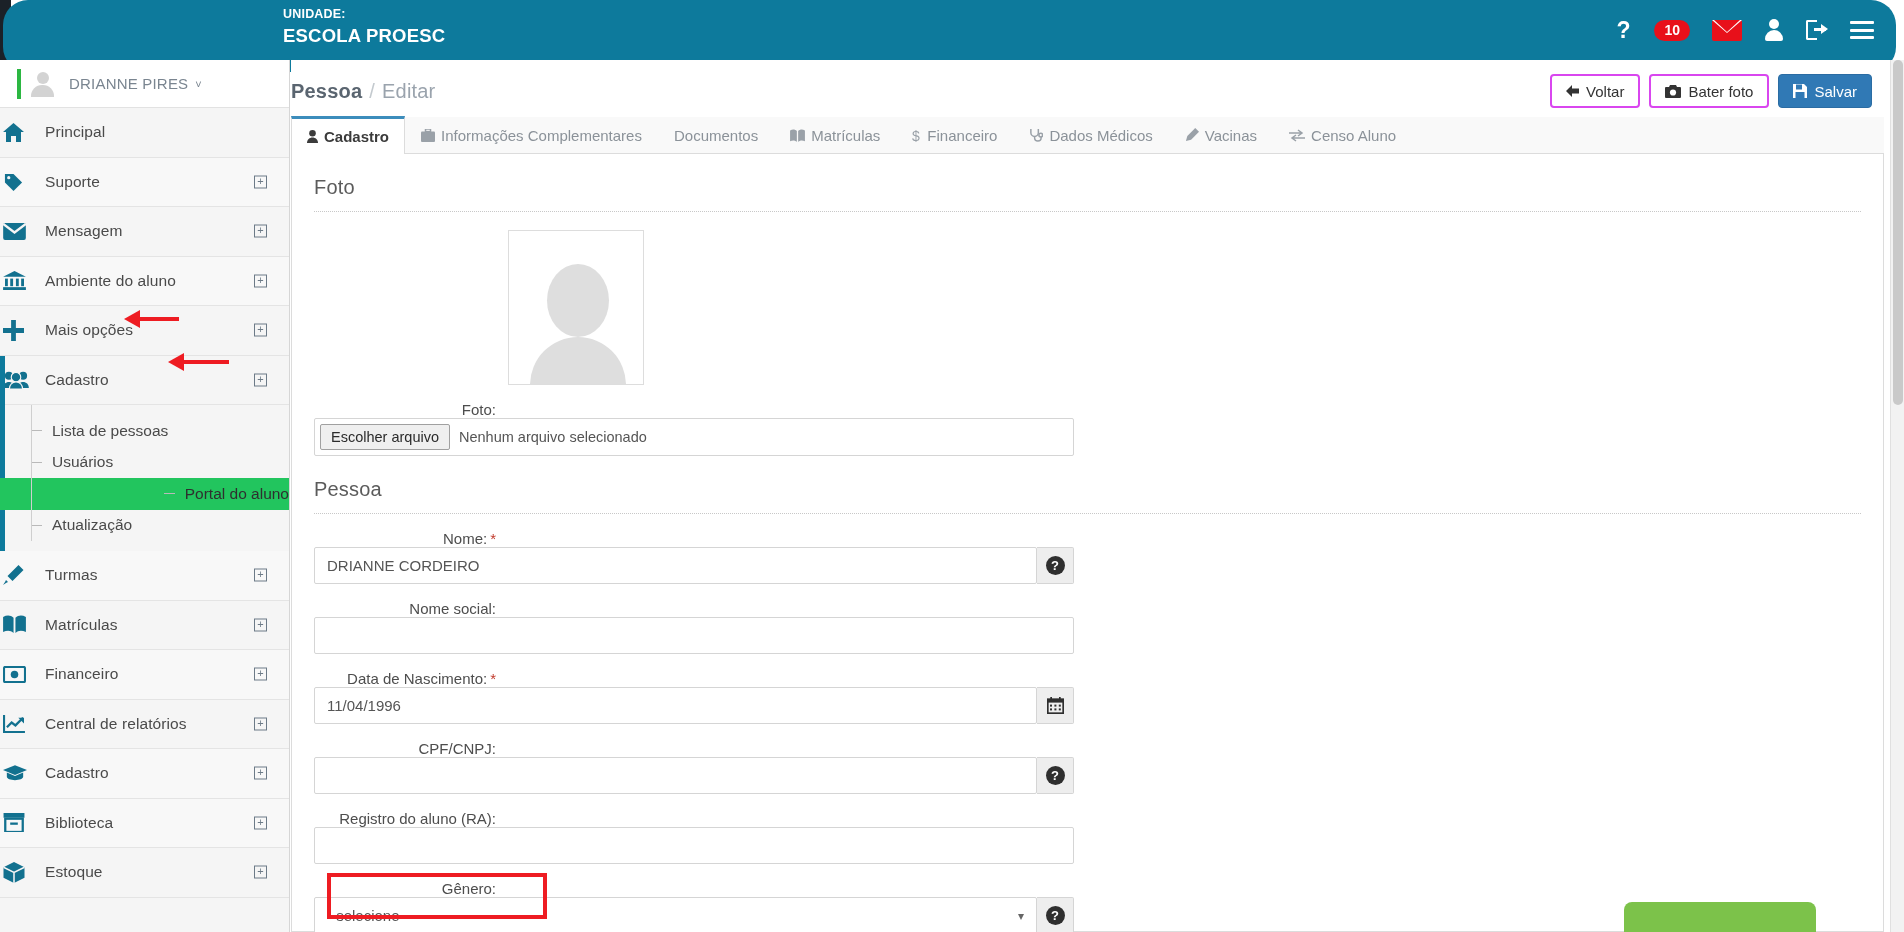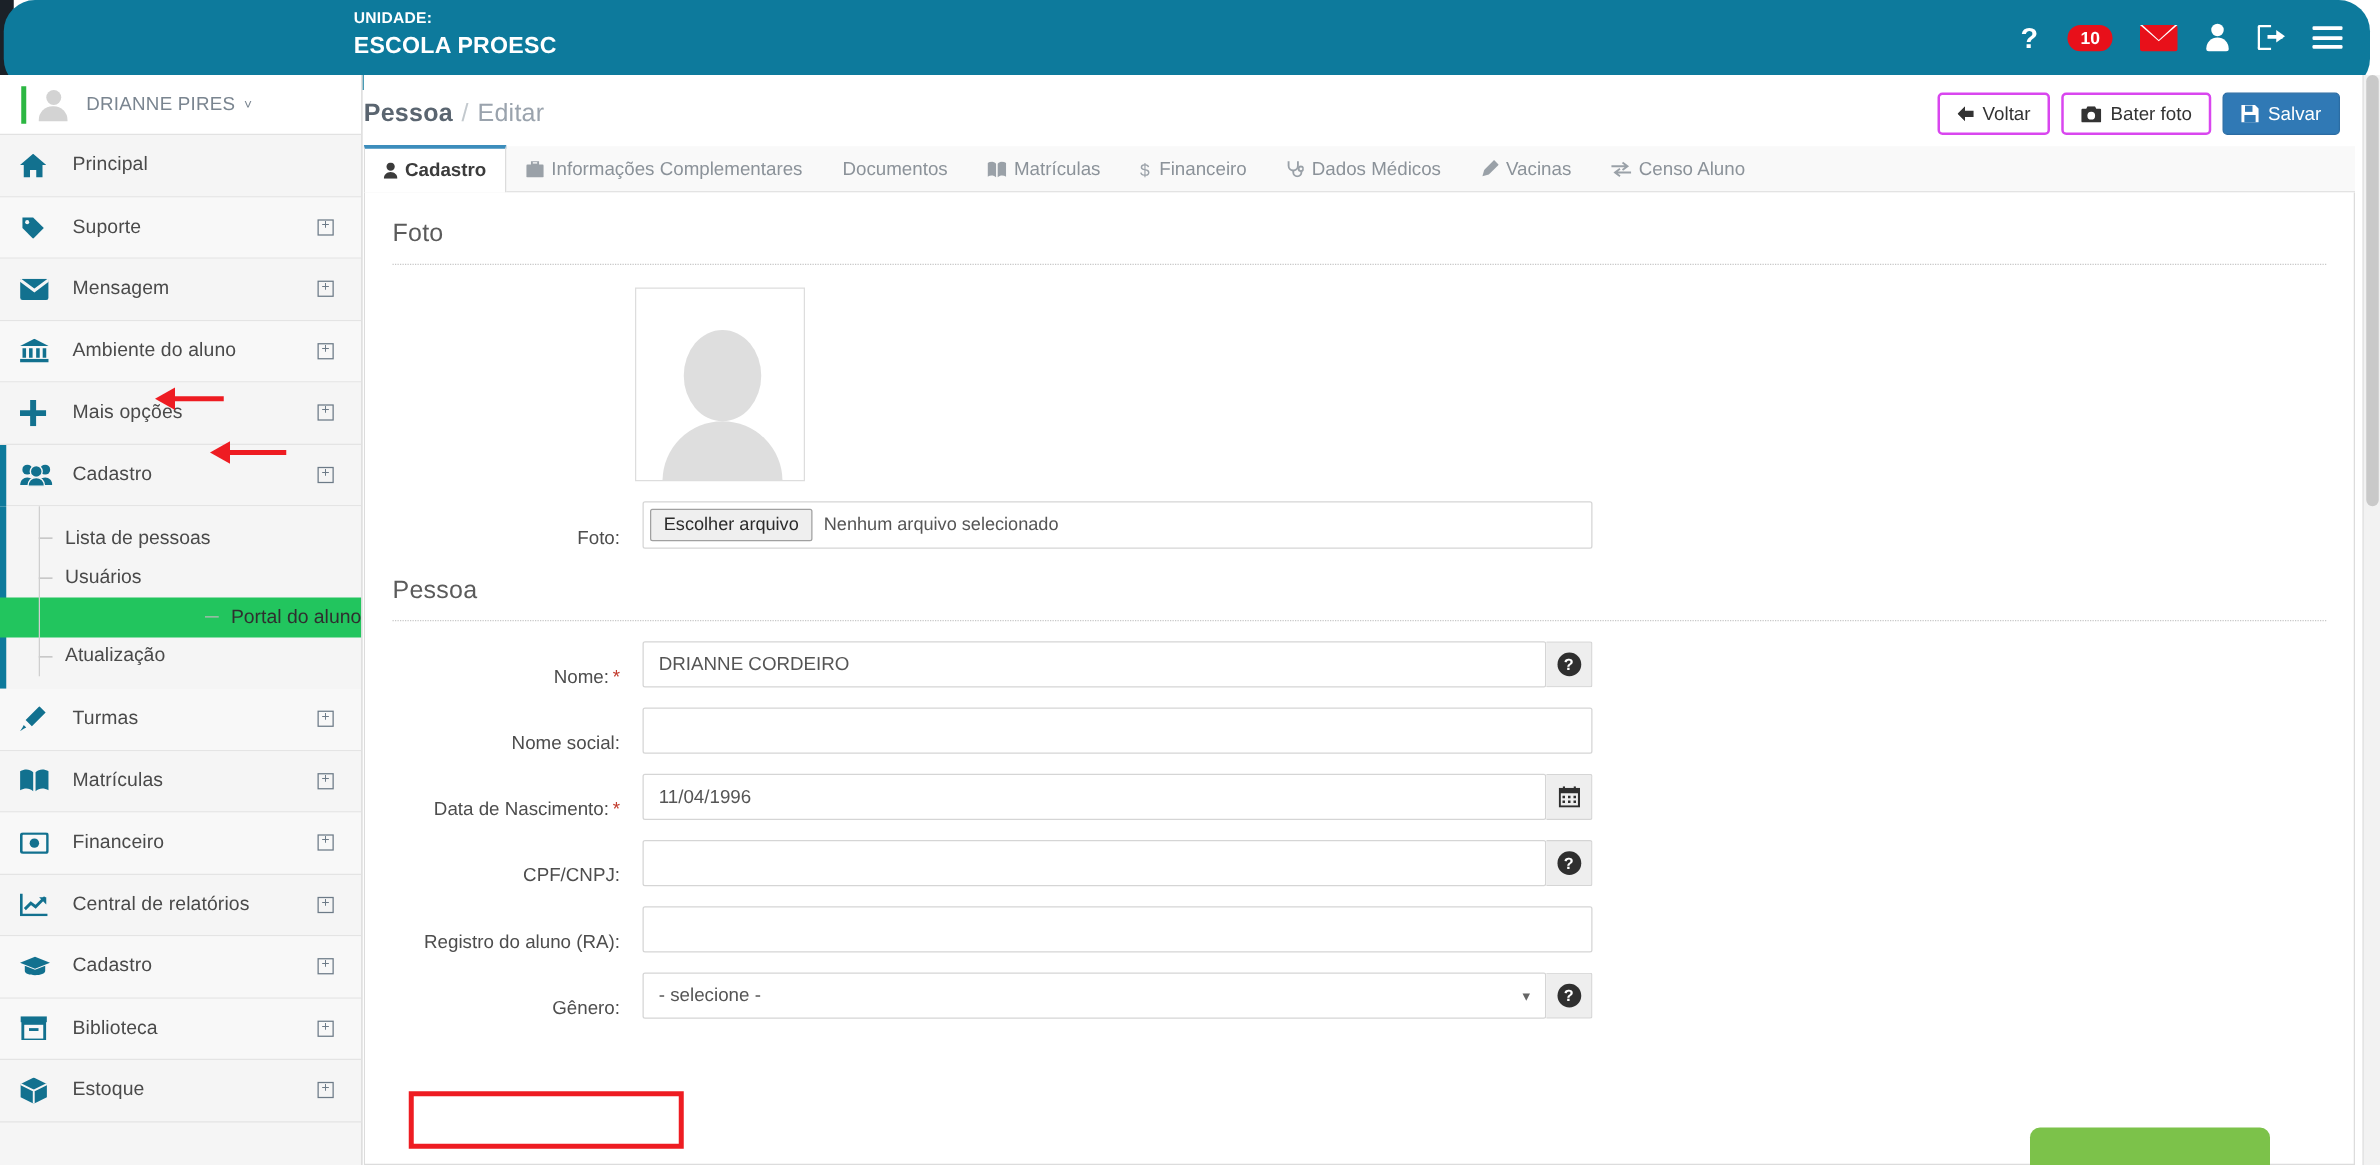--- a/index.html
+++ b/index.html
@@ -94,21 +94,21 @@
   }
   .side-user .av { width: 27px; height: 27px; position: relative; margin-left: 11px; }
   .side-user .av .h { position: absolute; left: 7.5px; top: 2px; width: 12px; height: 12px; background: #d3d3d3; border-radius: 50%; }
   .side-user .av .b { position: absolute; left: 2px; top: 15px; width: 23px; height: 12px; background: #d3d3d3; border-radius: 11px 11px 0 0; }
   .side-user .nm { margin-left: 13px; font-size: 15px; color: #7a8590; letter-spacing: .2px; }
   .side-user .cv { margin-left: 7px; font-size: 11px; color: #7a8590; }
 
   .nav-item {
     height: 49.5px; display: flex; align-items: center;
     border-bottom: 1px solid #e4e4e4;
-    position: relative; padding-left: 16px; cursor: pointer;
+    position: relative; padding-left: 3px; cursor: pointer;
     background: #f5f5f5;
   }
   .nav-item.alt { background: #f8f8f8; }
   .nav-item.active-parent { background: #f5f5f5; }
   .nav-item.active-parent::before {
     content: ""; position: absolute; left: 0; top: 0; bottom: -1px; width: 5px; background: #0d7a9c;
   }
   .nav-ico {
     width: 30px; display: flex; align-items: center; justify-content: flex-start;
     color: #12718f;
@@ -208,21 +208,21 @@
   }
   .photo-box .ph-head {
     position: absolute; left: 38px; top: 33px; width: 62px; height: 73px;
     background: #dedede; border-radius: 50%;
   }
   .photo-box .ph-body {
     position: absolute; left: 21px; top: 106px; width: 96px; height: 64px;
     background: #dedede; border-radius: 48px 48px 0 0;
   }
 
-  .frow { display: flex; align-items: flex-end; margin-top: 16px; }
+  .frow { display: flex; align-items: flex-start; margin-top: 16px; flex-direction: column; }
   .flabel {
     width: 200px; text-align: right; padding-right: 18px;
     font-size: 15px; color: #4d4d4d; flex: none;
   }
   .flabel .req { color: #c1392b; margin-left: 3px; }
   .fctl { display: flex; align-items: stretch; width: 760px; }
   .finput {
     flex: 1; height: 37px; border: 1px solid #d5d5d5; background: #fff;
     display: flex; align-items: center; padding: 0 12px;
     font-size: 15px; color: #555; border-radius: 2px;

